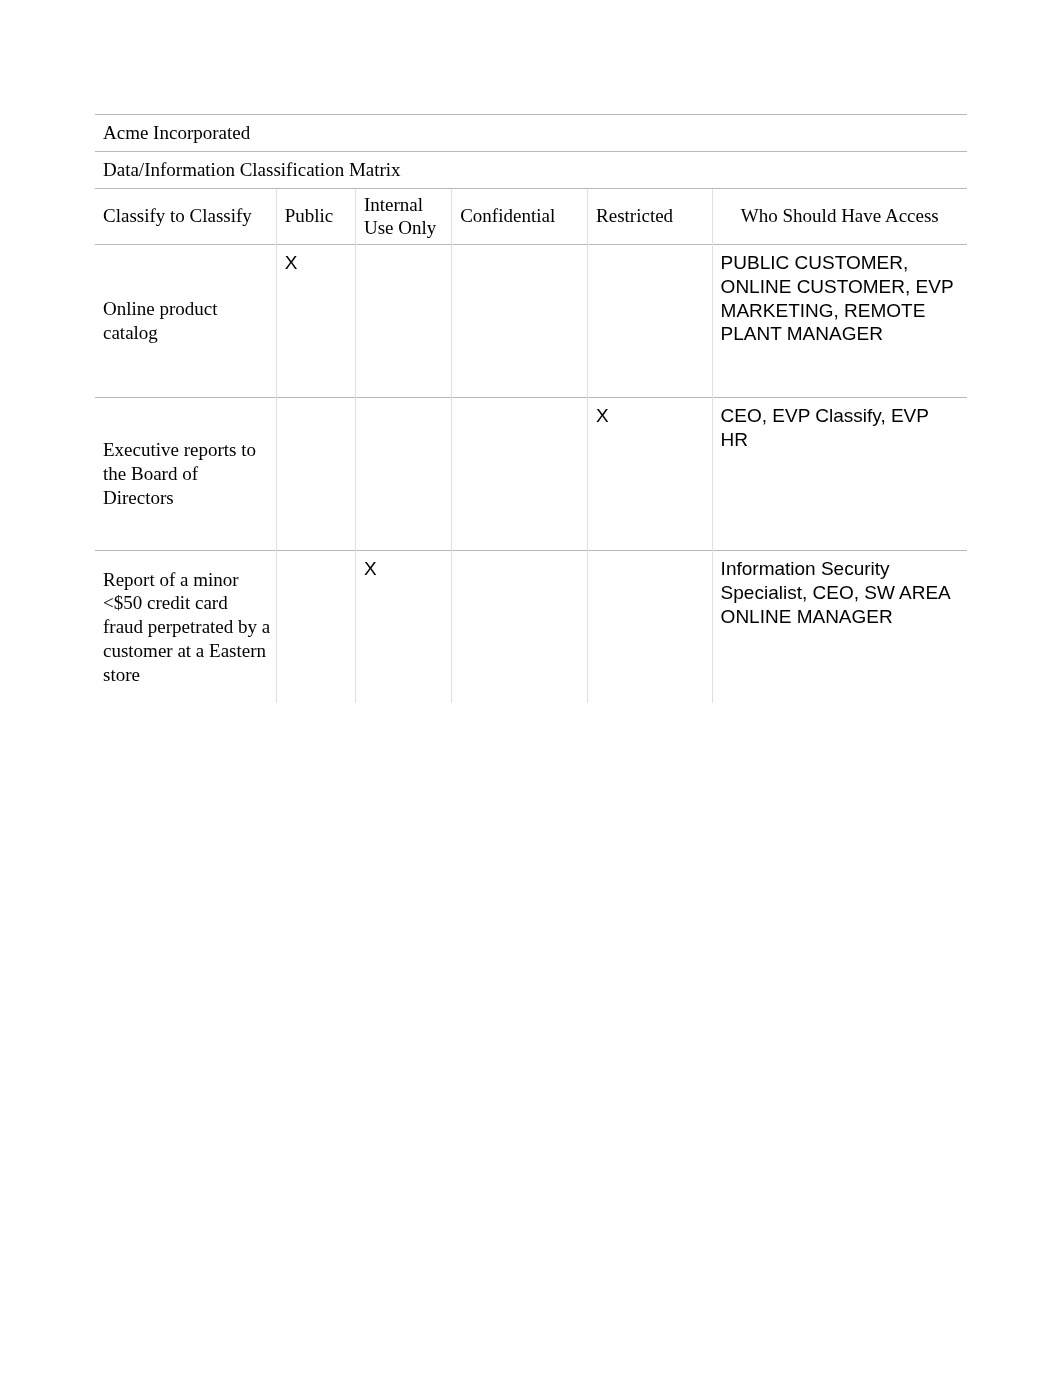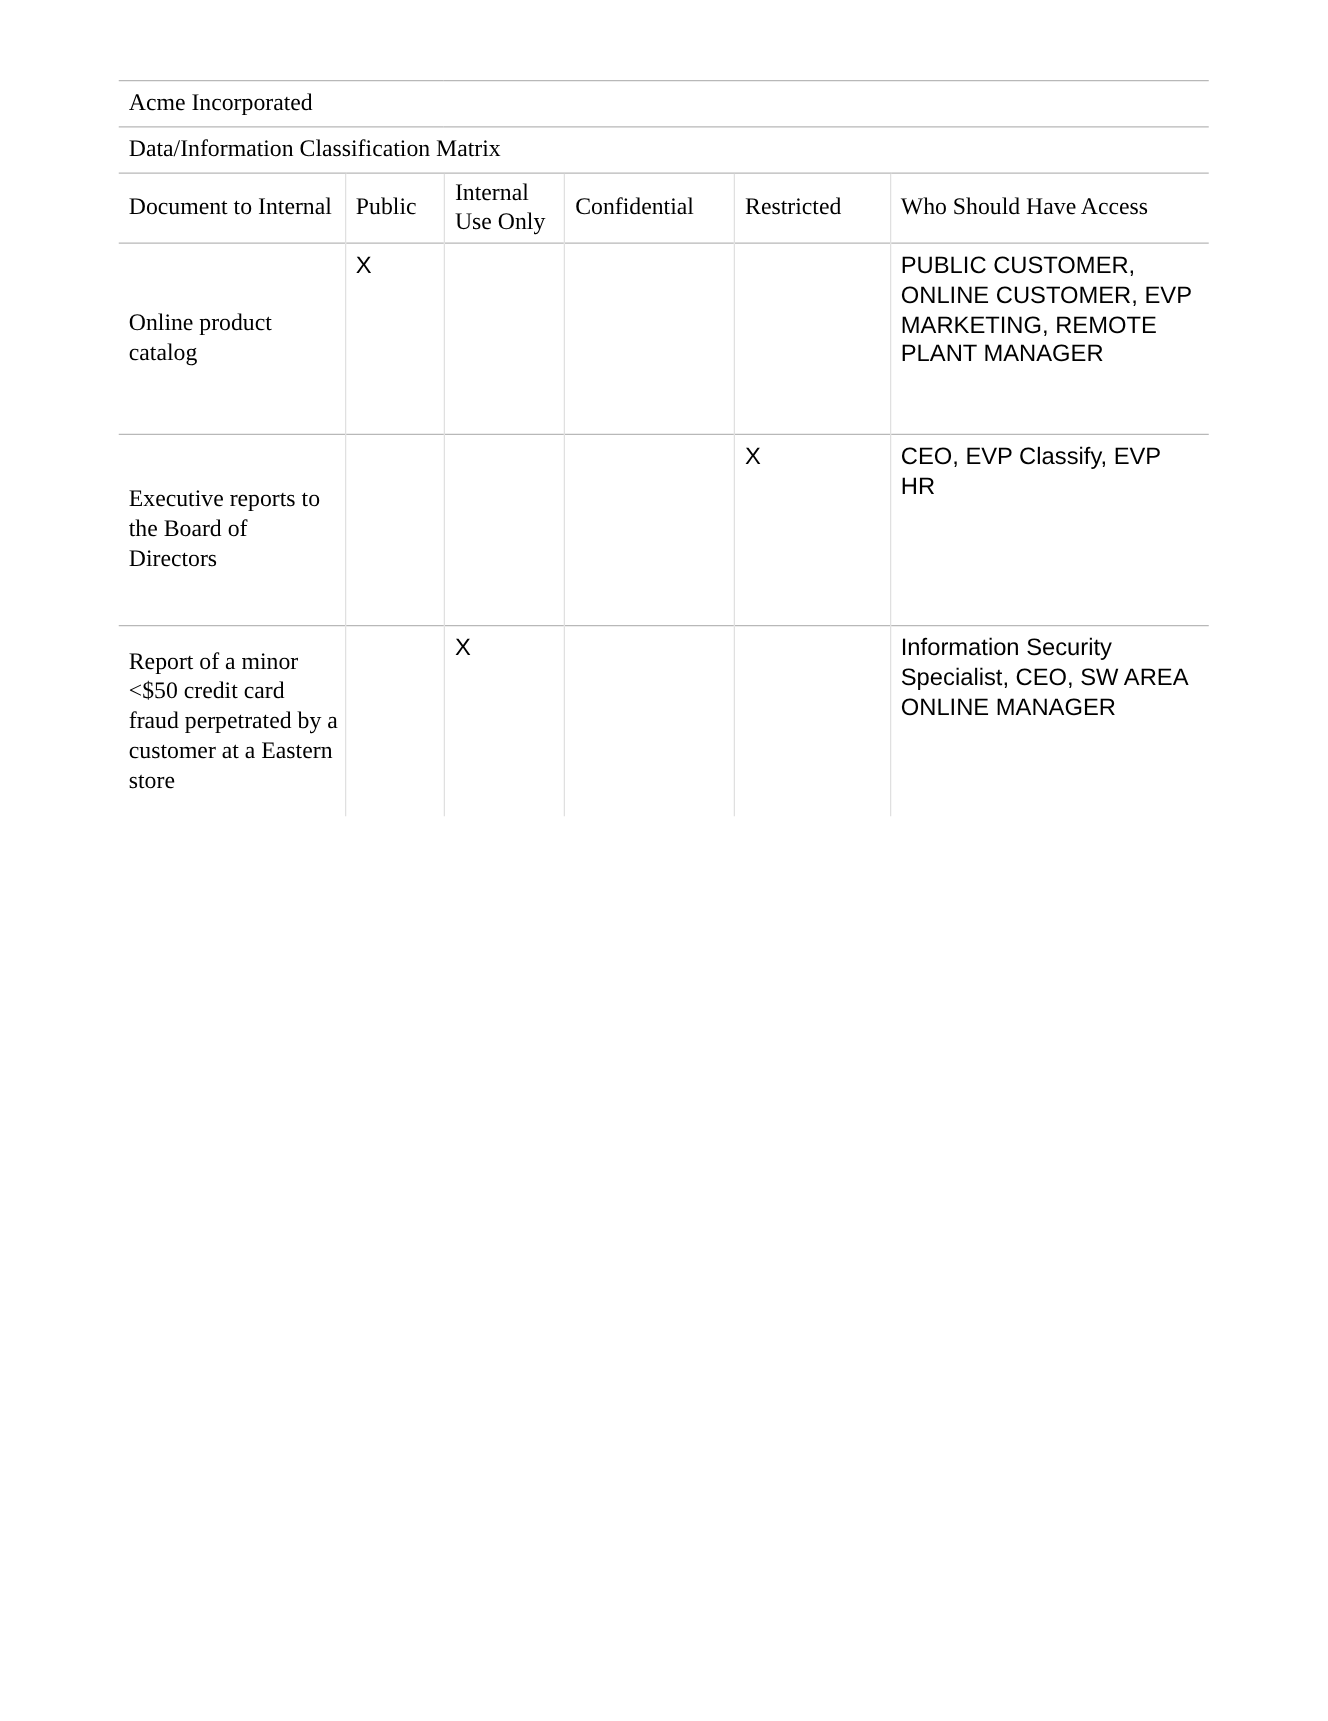--- a/index.html
+++ b/index.html
@@ -6,21 +6,21 @@
     margin: 0;
     padding: 0;
     background: #ffffff;
     font-family: "Times New Roman", Times, serif;
     color: #000;
   }
   .page {
     width: 1062px;
     min-height: 1377px;
     box-sizing: border-box;
-    padding: 64px 95px 0 95px;
+    padding: 114px 95px 0 95px;
     background: #fff;
   }
   table.matrix {
     border-collapse: collapse;
     width: 100%;
     table-layout: fixed;
   }
   table.matrix td, table.matrix th {
     border-top: 1px solid #b8b8b8;
     vertical-align: top;
@@ -106,26 +106,26 @@
 
     <tbody>
         <tr class="full-row">
       <td colspan="6" class="company">Acme Incorporated</td>
     </tr>
     <tr class="full-row">
       <td colspan="6" class="subtitle">Data/Information Classification Matrix</td>
     </tr>
 
     <tr class="header-row">
-      <td>Document to Internal</td>
+      <td>Classify to Classify</td>
       <td class="center">Public</td>
       <td class="center">Internal Use Only</td>
       <td class="center">Confidential</td>
       <td class="center">Restricted</td>
-      <td style="text-align:left">Who Should Have Access</td>
+      <td style="text-align:center">Who Should Have Access</td>
     </tr>
 
 
     <tr class="data-row">
       <td class="doc-cell">Online product catalog</td>
       <td class="mark-cell xmark">X</td>
       <td class="mark-cell xmark"></td>
       <td class="mark-cell xmark"></td>
       <td class="mark-cell xmark"></td>
       <td class="who-cell who">PUBLIC CUSTOMER, ONLINE CUSTOMER, EVP MARKETING, REMOTE PLANT MANAGER</td>

